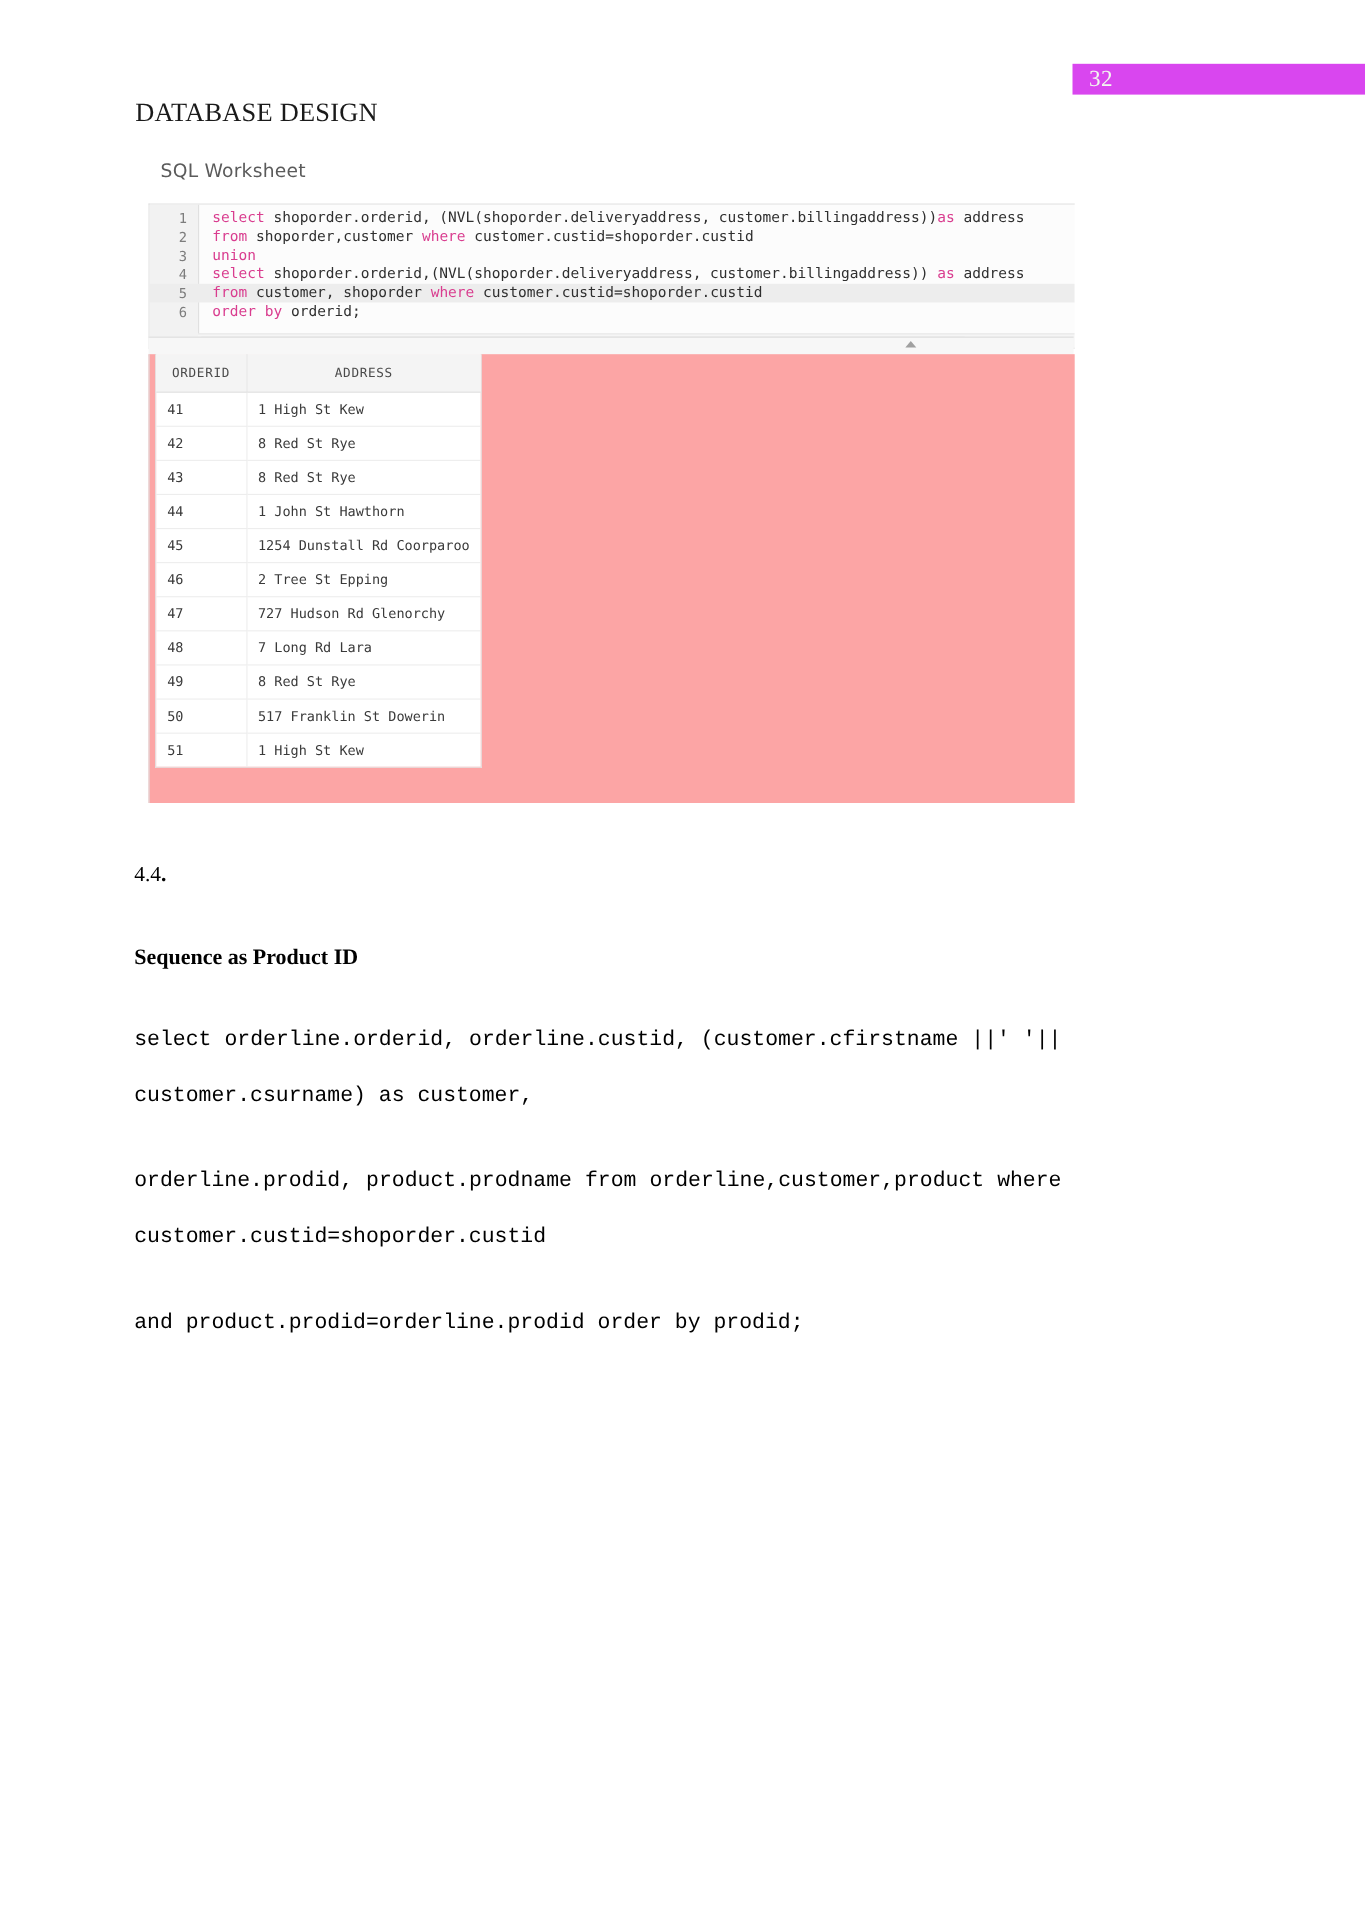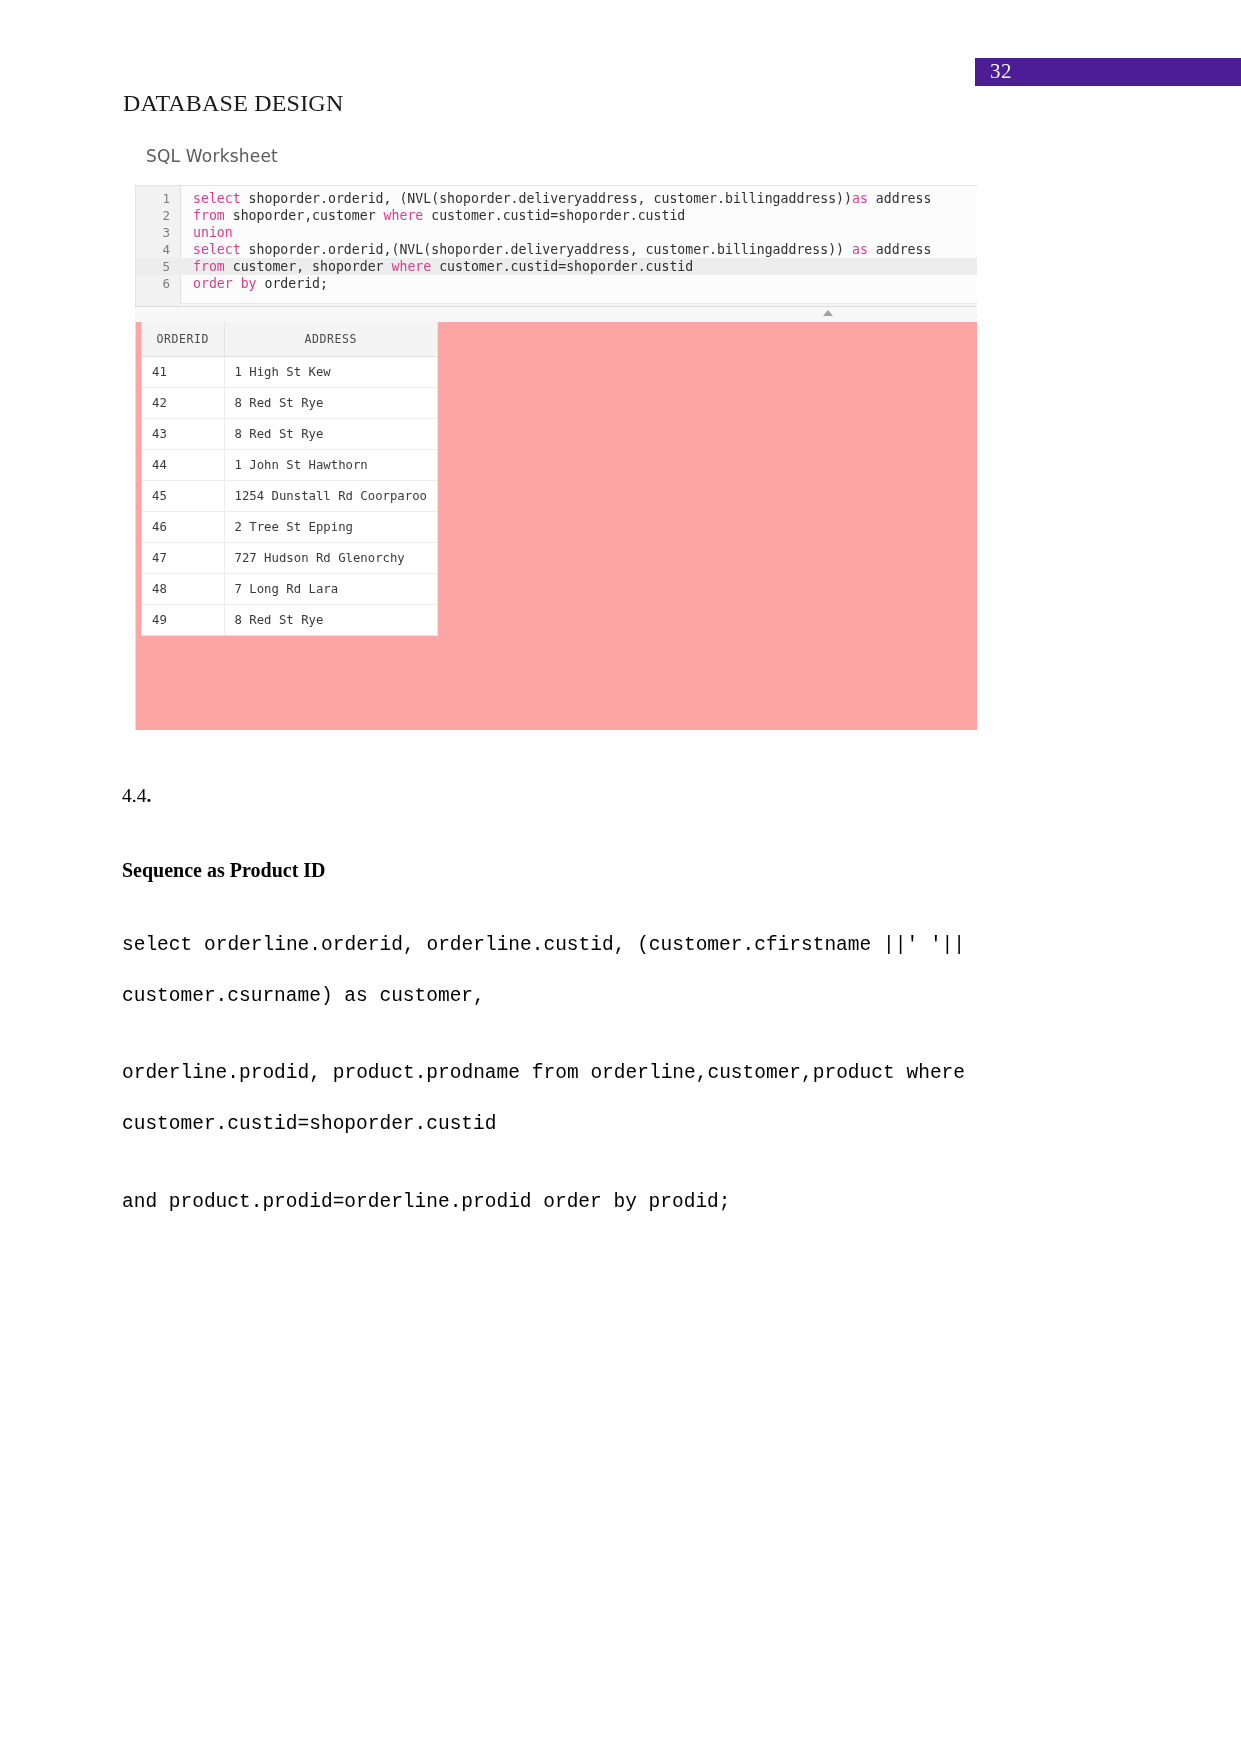--- a/index.html
+++ b/index.html
@@ -16,21 +16,21 @@
     overflow: hidden;
   }
 
   
   .page-badge {
     position: absolute;
     top: 58px;
     left: 975px;
     width: 266px;
     height: 28px;
-    background: #4c1d95;
+    background: #d946ef;
   }
   .page-badge-num {
     position: absolute;
     left: 15px;
     top: 1px;
     font-family: "Liberation Serif", serif;
     font-size: 21px;
     color: #f2f7ef;
     letter-spacing: .5px;
   }
@@ -287,20 +287,28 @@
               <td class="cell-address">727 Hudson Rd Glenorchy</td>
             </tr>
             <tr>
               <td class="cell-id">48</td>
               <td class="cell-address">7 Long Rd Lara</td>
             </tr>
             <tr>
               <td class="cell-id">49</td>
               <td class="cell-address">8 Red St Rye</td>
             </tr>
+            <tr>
+              <td class="cell-id">50</td>
+              <td class="cell-address">517 Franklin St Dowerin</td>
+            </tr>
+            <tr>
+              <td class="cell-id">51</td>
+              <td class="cell-address">1 High St Kew</td>
+            </tr>
           </tbody>
       </table>
     </div>
   </div>
 
 </div>
 
 <div class="body-block sec-num">
   <span>4.4</span><b>.</b>
 </div>

